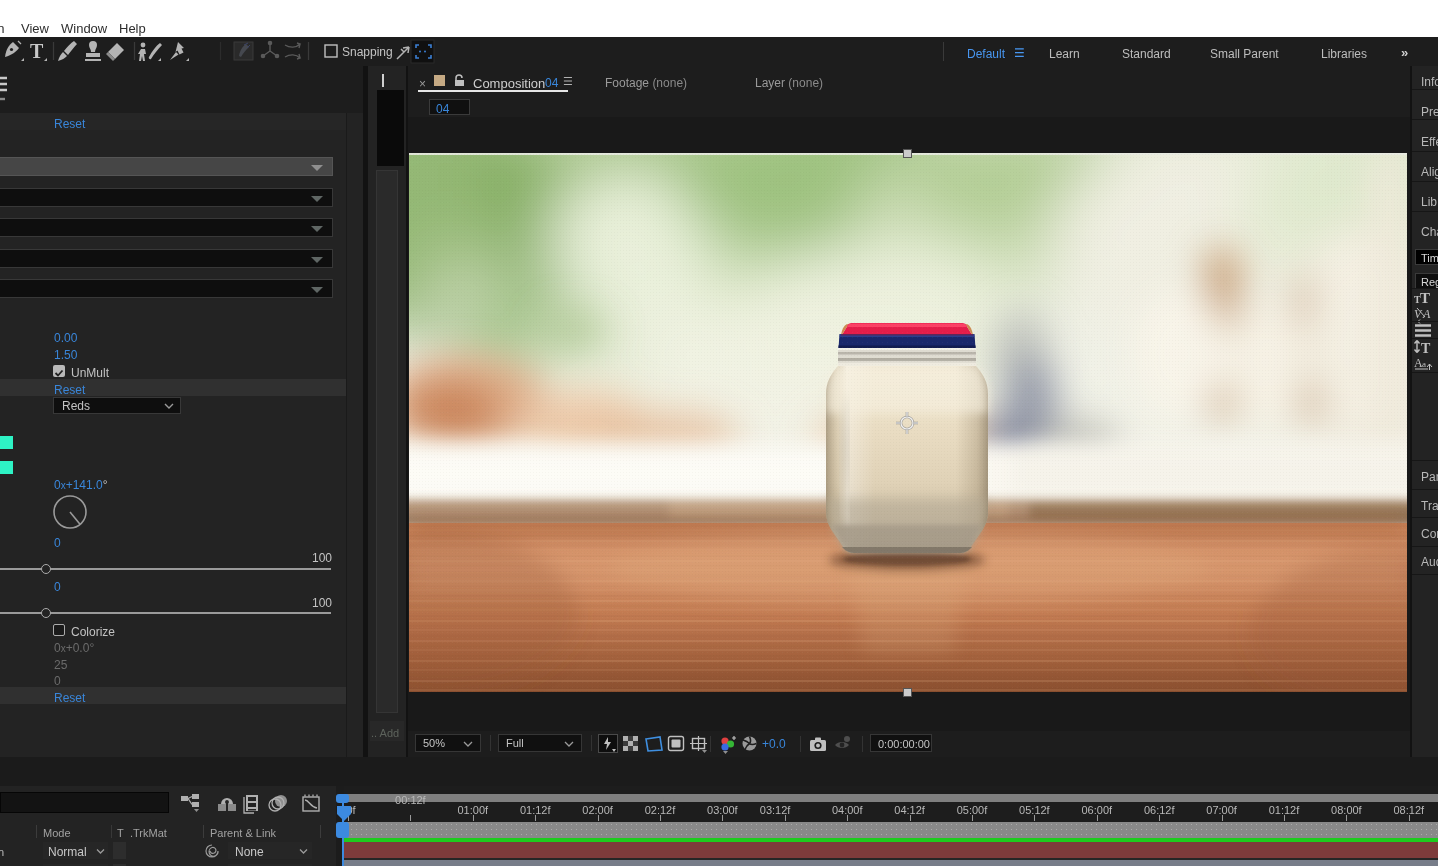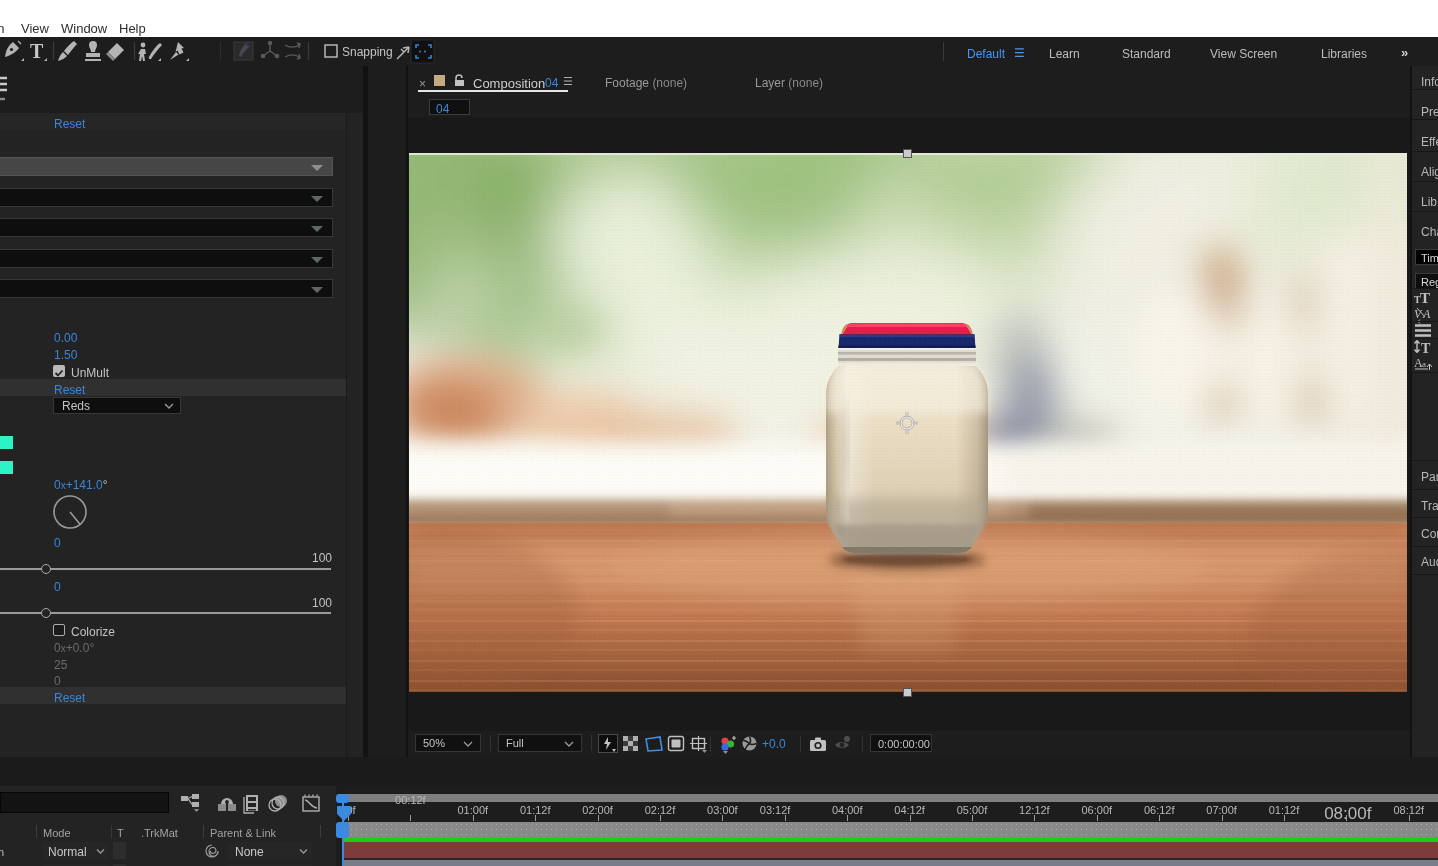--- a/index.html
+++ b/index.html
@@ -88,21 +88,21 @@
         <circle cx="420" cy="14.5" r="1" fill="#3b7fd4" stroke="none"></circle>
         <circle cx="425" cy="14.5" r="1" fill="#3b7fd4" stroke="none"></circle>
       </g>
     </svg>
 
     <div class="abs sep-v" style="left:943px;top:5px;height:19px;"></div>
     <div class="abs" style="left:967px;top:10px;color:#4896f0;font-size:12px;">Default</div>
     <div class="abs" style="left:1014px;top:9px;color:#4896f0;font-size:12px;">☰</div>
     <div class="abs" style="left:1049px;top:10px;color:#bdbdbd;font-size:12px;">Learn</div>
     <div class="abs" style="left:1122px;top:10px;color:#bdbdbd;font-size:12px;">Standard</div>
-    <div class="abs" style="left:1210px;top:10px;color:#bdbdbd;font-size:12px;">View Screen</div>
+    <div class="abs" style="left:1210px;top:10px;color:#bdbdbd;font-size:12px;">Small Parent</div>
     <div class="abs" style="left:1321px;top:10px;color:#bdbdbd;font-size:12px;">Libraries</div>
     <div class="abs" style="left:1401px;top:8px;color:#d0d0d0;font-size:13px;font-weight:bold;">»</div>
 
   </div>
 
   <div class="abs" id="ecpanel" style="left:0;top:66px;width:363px;height:691px;background:#1d1d1d;">
 
     <svg class="abs" style="left:0;top:9px;" width="10" height="26" viewBox="0 0 10 26">
       <g stroke="#c8c8c8" stroke-width="2.4">
         <path d="M-2 3 l9 0 M-2 9 l9 0 M-2 15 l9 0"></path>
@@ -191,20 +191,27 @@
       <div class="abs" style="left:0;top:574px;width:346px;height:17px;background:#303030;"></div>
       <div class="abs blue" style="left:54px;top:578px;font-size:12px;">Reset</div>
     </div>
 
     <div class="abs" style="left:346px;top:47px;width:1px;height:644px;background:#1a1a1a;"></div>
     <div class="abs" style="left:347px;top:47px;width:16px;height:644px;background:#232323;"></div>
   </div>
 
   <div class="abs" style="left:363px;top:66px;width:5px;height:720px;background:#121212;"></div>
 
+  <div class="abs" id="strip" style="left:368px;top:66px;width:38px;height:691px;background:#232323;">
+    <div class="abs" style="left:14px;top:8px;width:2px;height:13px;background:#d0d0d0;"></div>
+    <div class="abs" style="left:9px;top:24px;width:27px;height:76px;background:#0a0a0a;"></div>
+    <div class="abs stipple" style="left:8px;top:104px;width:22px;height:543px;background:#2a2a2a;border:1px solid #353535;"></div>
+    <div class="abs stipple" style="left:2px;top:655px;width:34px;height:20px;background:#282828;"></div>
+    <div class="abs" style="left:3px;top:661px;font-size:11px;color:#5d635c;">.. Add</div>
+  </div>
   <div class="abs" style="left:406px;top:66px;width:2px;height:720px;background:#121212;"></div>
 
   <div class="abs" id="comp" style="left:408px;top:66px;width:1002px;height:691px;background:#1d1d1d;">
 
     <div class="abs" style="left:11px;top:11px;color:#9a9a9a;font-size:12px;">×</div>
     <div class="abs" style="left:26px;top:9px;width:11px;height:11px;background:#c5a983;"></div>
     <svg class="abs" style="left:46px;top:8px;" width="11" height="13" viewBox="0 0 11 13">
       <path d="M2 6 L2 4 a3 3 0 0 1 6 0" fill="none" stroke="#c0c0c0" stroke-width="1.5"></path>
       <rect x="1" y="6" width="9" height="6" fill="#c0c0c0"></rect>
     </svg>
@@ -593,21 +600,21 @@
           <path d="M3 6 C7 6 8 13 15 14" stroke-width="1.4"></path>
         </g>
       </g>
     </svg>
 
     <div class="abs" style="left:0;top:38px;width:336px;height:15px;">
       <div class="abs sep-v" style="left:36px;top:1px;height:13px;background:#3c3c3c;"></div>
       <div class="abs" style="left:43px;top:3px;font-size:11px;color:#a2a2a2;">Mode</div>
       <div class="abs sep-v" style="left:111px;top:1px;height:13px;background:#383838;"></div>
       <div class="abs" style="left:117px;top:3px;font-size:11px;color:#a2a2a2;">T</div>
-      <div class="abs" style="left:130px;top:3px;font-size:11px;color:#a2a2a2;margin-left:11px;">.TrkMat</div>
+      <div class="abs" style="left:130px;top:3px;font-size:11px;color:#a2a2a2;">.TrkMat</div>
       <div class="abs sep-v" style="left:203px;top:1px;height:13px;background:#3c3c3c;"></div>
       <div class="abs" style="left:210px;top:3px;font-size:11px;color:#a2a2a2;">Parent &amp; Link</div>
       <div class="abs sep-v" style="left:320px;top:1px;height:13px;background:#3c3c3c;"></div>
     </div>
 
     <div class="abs" style="left:0;top:54px;width:336px;height:21px;">
       <div class="abs" style="left:-2px;top:6px;font-size:11px;color:#bdbdbd;">n</div>
       <div class="abs stipple" style="left:43px;top:2px;width:65px;height:17px;background:#262626;">
         <div class="abs" style="left:5px;top:3px;font-size:12px;color:#c8c8c8;text-align:center;">Normal</div>
         <svg class="abs" style="right:3px;top:6px;" width="9" height="7">
@@ -654,31 +661,31 @@
           <div class="abs" style="left:353.4px;top:18px;width:50px;text-align:center;font-size:11px;color:#b8b8b8;">03:00f</div>
           <div class="abs" style="left:378.4px;top:29px;width:1px;height:6px;background:#9a9a9a;"></div>
           <div class="abs" style="left:415.8px;top:18px;width:50px;text-align:left;font-size:11px;color:#b8b8b8;">03:12f</div>
           <div class="abs" style="left:440.8px;top:29px;width:1px;height:6px;background:#9a9a9a;"></div>
           <div class="abs" style="left:478.2px;top:18px;width:50px;text-align:center;font-size:11px;color:#b8b8b8;">04:00f</div>
           <div class="abs" style="left:503.2px;top:29px;width:1px;height:6px;background:#9a9a9a;"></div>
           <div class="abs" style="left:540.6px;top:18px;width:50px;text-align:center;font-size:11px;color:#b8b8b8;">04:12f</div>
           <div class="abs" style="left:565.6px;top:29px;width:1px;height:6px;background:#9a9a9a;"></div>
           <div class="abs" style="left:603px;top:18px;width:50px;text-align:center;font-size:11px;color:#b8b8b8;">05:00f</div>
           <div class="abs" style="left:628px;top:29px;width:1px;height:6px;background:#9a9a9a;"></div>
-          <div class="abs" style="left:665.4px;top:18px;width:50px;text-align:center;font-size:11px;color:#b8b8b8;">12:12f</div>
+          <div class="abs" style="left:665.4px;top:18px;width:50px;text-align:center;font-size:11px;color:#b8b8b8;">05:12f</div>
           <div class="abs" style="left:690.4px;top:29px;width:1px;height:6px;background:#9a9a9a;"></div>
           <div class="abs" style="left:727.8px;top:18px;width:50px;text-align:center;font-size:11px;color:#b8b8b8;">06:00f</div>
           <div class="abs" style="left:752.8px;top:29px;width:1px;height:6px;background:#9a9a9a;"></div>
           <div class="abs" style="left:790.1999999999999px;top:18px;width:50px;text-align:center;font-size:11px;color:#b8b8b8;">06:12f</div>
           <div class="abs" style="left:815.1999999999999px;top:29px;width:1px;height:6px;background:#9a9a9a;"></div>
           <div class="abs" style="left:852.6px;top:18px;width:50px;text-align:center;font-size:11px;color:#b8b8b8;">07:00f</div>
           <div class="abs" style="left:877.6px;top:29px;width:1px;height:6px;background:#9a9a9a;"></div>
           <div class="abs" style="left:915px;top:18px;width:50px;text-align:center;font-size:11px;color:#b8b8b8;">01:12f</div>
           <div class="abs" style="left:940px;top:29px;width:1px;height:6px;background:#9a9a9a;"></div>
-          <div class="abs" style="left:977.4px;top:18px;width:50px;text-align:right;font-size:17px;color:#b8b8b8;">08:00f</div>
+          <div class="abs" style="left:977.4px;top:18px;width:50px;text-align:center;font-size:11px;color:#b8b8b8;">08:00f</div>
           <div class="abs" style="left:1002.4px;top:29px;width:1px;height:6px;background:#9a9a9a;"></div>
           <div class="abs" style="left:1039.8px;top:18px;width:50px;text-align:center;font-size:11px;color:#b8b8b8;">08:12f</div>
           <div class="abs" style="left:1064.8px;top:29px;width:1px;height:6px;background:#9a9a9a;"></div>
         </div>
 
       <div class="abs" style="left:0;top:36px;width:1094px;height:16px;background:#898989;background-image:radial-gradient(rgba(225,225,225,0.38) 0.7px, transparent 0.8px);background-size:5px 5px;"></div>
 
       <div class="abs" style="left:0;top:52px;width:1094px;height:4px;background:#1ecb1e;"></div>
 
       <div class="abs" style="left:0;top:56px;width:1094px;height:16px;background:#7e3b3b;"></div>

